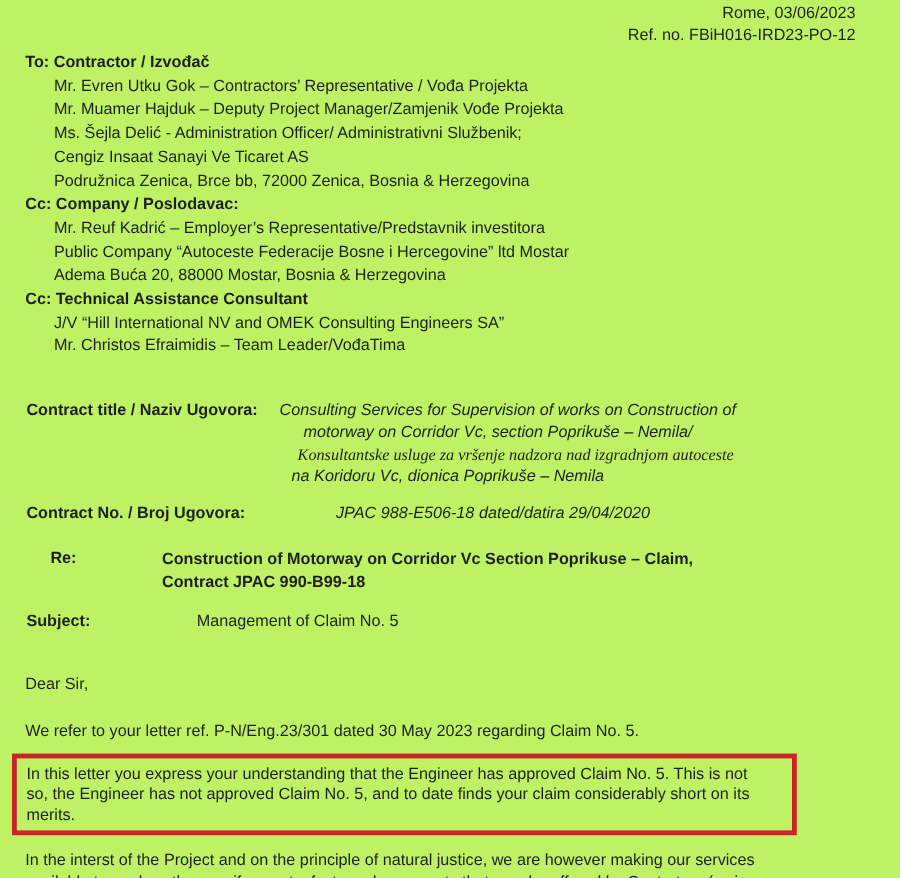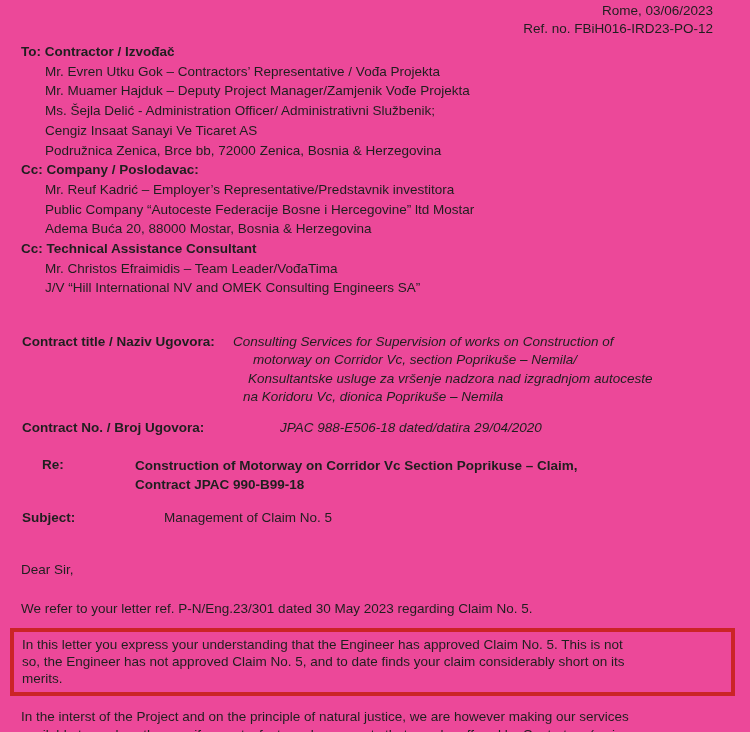--- a/index.html
+++ b/index.html
@@ -1,48 +1,48 @@
 <!DOCTYPE html>
 <html><head>
 <meta charset="utf-8">
 <style>
   html,body { margin:0; padding:0; background:#ffffff; }
   .page {
     position:relative; width:750px; height:732px; overflow:hidden;
-    background:#ec4899; color:#1f1f1f;
+    background:#bef264; color:#1f1f1f;
     font-family:"Liberation Sans","DejaVu Sans",sans-serif;
     font-size:13.5px; line-height:17.5px;
   }
 
   .hdr { position:absolute; top:2px; right:37px; text-align:right; line-height:17.5px; }
 
   .recips { position:absolute; top:42px; left:21px; line-height:19.7px; width:700px; }
   .grp .ghdr { font-weight:700; }
   .grp .gline { margin-left:24px; }
 
   .ct-label { position:absolute; top:333px; left:22px; font-weight:700; }
   .ct-value { position:absolute; top:333px; left:233px; line-height:18.3px; font-style:italic; }
   .ct-value .ind20 { padding-left:20px; }
-  .ct-value .ind15 { padding-left:15px; }
+  .ct-value .ind15 { padding-left:15px;font-family:Liberation Serif, serif; }
   .ct-value .ind10 { padding-left:10px; }
 
   .cn-label { position:absolute; top:419px; left:22px;  font-weight:700; }
   .cn-value { position:absolute; top:419px; left:280px; font-style:italic; }
 
   .re-label  { position:absolute; top:456px; left:22px;  font-weight:700;padding-left:20px; }
   .re-value  { position:absolute; top:456px; left:135px; font-weight:700; line-height:19px; }
 
   .sub-label { position:absolute; top:509px; left:22px;  font-weight:700; }
   .sub-value { position:absolute; top:509px; left:135px; font-weight:400;padding-left:29px; }
 
   .salutation { position:absolute; top:561px; left:21px; }
   .para1      { position:absolute; top:600px; left:21px; width:712px; }
 
   .hbox {
-    position:absolute; top:628px; left:10px; width:725px; box-sizing:border-box;
+    position:absolute; top:628px; left:10px; width:654px; box-sizing:border-box;
     border:4px solid #cb2426; padding:4px 8px; line-height:17.2px;
   }
 
   .para2 { position:absolute; top:708px; left:21px; width:715px; line-height:17.5px; }
 </style>
 </head>
 <body>
 
 <div class="page">
 
@@ -61,22 +61,22 @@
       <div class="gline">Podružnica Zenica, Brce bb, 72000 Zenica, Bosnia &amp; Herzegovina</div>
     </div>
     <div class="grp">
       <div class="ghdr">Cc: Company / Poslodavac:</div>
       <div class="gline">Mr. Reuf Kadrić – Employer’s Representative/Predstavnik investitora</div>
       <div class="gline">Public Company “Autoceste Federacije Bosne i Hercegovine” ltd Mostar</div>
       <div class="gline">Adema Buća 20, 88000 Mostar, Bosnia &amp; Herzegovina</div>
     </div>
     <div class="grp">
       <div class="ghdr">Cc: Technical Assistance Consultant</div>
+      <div class="gline">J/V “Hill International NV and OMEK Consulting Engineers SA”</div>
       <div class="gline">Mr. Christos Efraimidis – Team Leader/VođaTima</div>
-      <div class="gline">J/V “Hill International NV and OMEK Consulting Engineers SA”</div>
     </div>
   </div>
 
   <div class="ct-label">Contract title / Naziv Ugovora:</div>
   <div class="ct-value">
     <div>Consulting Services for Supervision of works on Construction of</div>
     <div class="ind20">motorway on Corridor Vc, section Poprikuše – Nemila/</div>
     <div class="ind15">Konsultantske usluge za vršenje nadzora nad izgradnjom autoceste</div>
     <div class="ind10">na Koridoru Vc, dionica Poprikuše – Nemila</div>
   </div>

